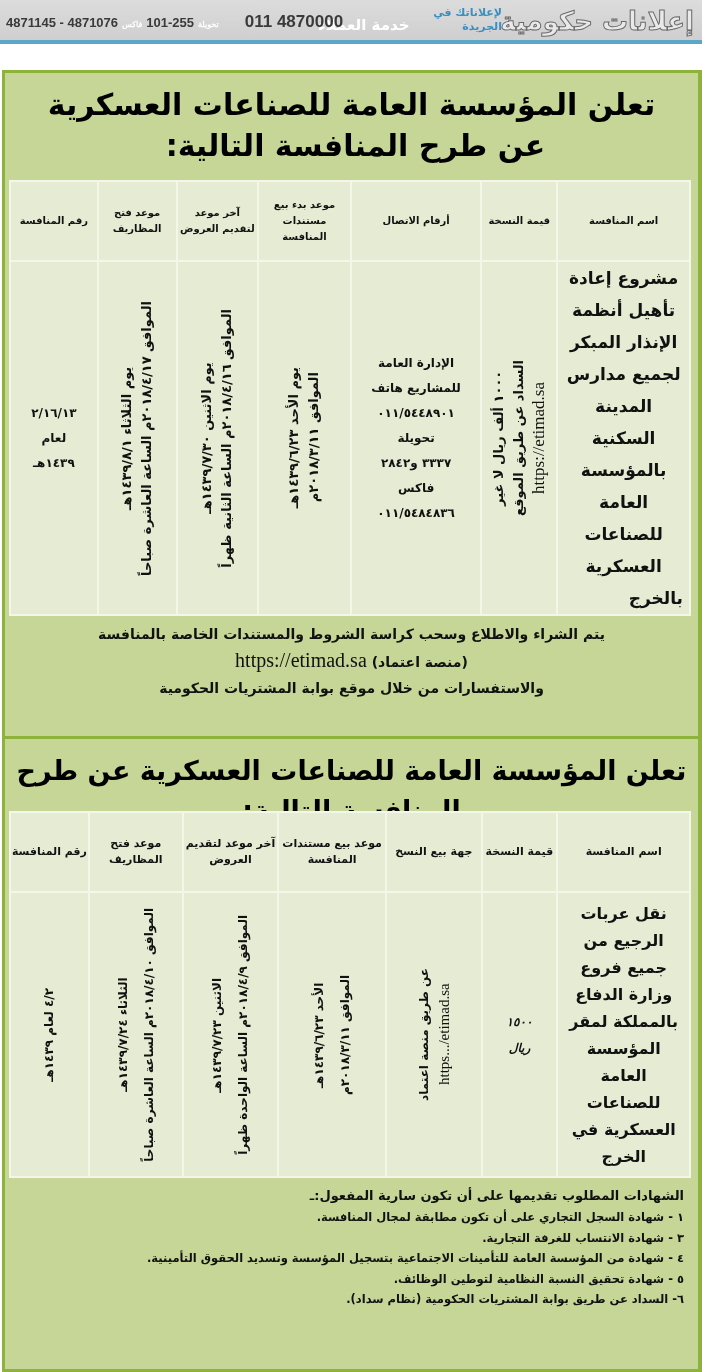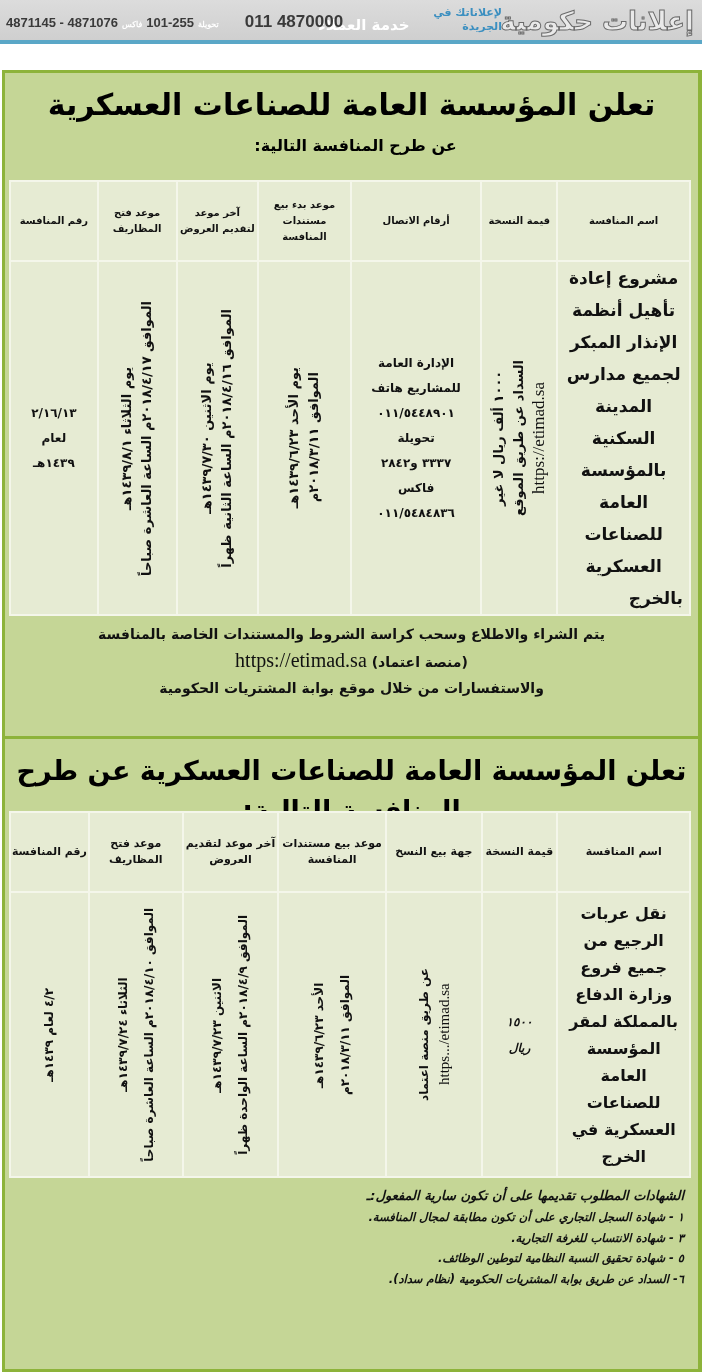--- a/index.html
+++ b/index.html
@@ -47,21 +47,21 @@
     direction: rtl;
   }
   .ad1 { top: 70px; height: 761px; }
   .ad2 { top: 736px; height: 636px; }
 
   .title {
     text-align: center; font-weight: bold; color: #000;
     font-family: "DejaVu Sans", sans-serif;
   }
   .ad1 .title1 { position: absolute; top: 10px; left: 0; right: 0; font-size: 30px; line-height: 44px; }
-  .ad1 .title2 { position: absolute; top: 56px; left: 8px; right: 0; font-size: 16px; line-height: 34px; }
+  .ad1 .title2 { position: absolute; top: 56px; left: 8px; right: 0; font-size: 30px; line-height: 34px; }
   .ad2 .title1 { position: absolute; top: 12px; left: 0; right: 0; font-size: 27px; line-height: 40px; }
 
   table.tender {
     position: absolute; border-collapse: collapse; direction: rtl;
     background: #e6ebd3;
     border: 2px solid #f4f6ea;
   }
   table.tender td, table.tender th {
     border: 2px solid #f4f6ea;
     text-align: center; vertical-align: middle;
@@ -93,21 +93,21 @@
   .price2 { font-size: 12px; line-height: 26px; font-style: italic; }
 
   .footer1 {
     position: absolute; top: 548px; left: 0; right: 0; text-align: center;
     font-weight: bold; font-size: 14px; line-height: 26px;
   }
   .footer1 .url { font-family: "Liberation Serif", serif; font-weight: normal; font-size: 20px; }
 
   .certs {
     position: absolute; top: 446px; right: 14px; left: 10px;
-    font-weight: bold; font-size: 11.5px; line-height: 20.5px; font-style: italic;
+    font-weight: bold; font-size: 11.5px; line-height: 20.5px;
   }
   .certs .head { font-size: 13px; line-height: 22px; }
 </style>
 </head>
 <body>
 
 <div class="banner">
   <div class="brand">إعلانات حكومية</div>
   <div class="ads-in">لإعلاناتك في الجريدة</div>
   <div class="customer-service">خدمة العملاء</div>
@@ -276,16 +276,17 @@
             </div>
       </td>
     </tr>
   </tbody>
     </table>
 
   <div class="certs">
     <div class="head">الشهادات المطلوب تقديمها على أن تكون سارية المفعول:ـ</div>
     <div>١ - شهادة السجل التجاري على أن تكون مطابقة لمجال المنافسة.</div>
     <div>٣ - شهادة الانتساب للغرفة التجارية.</div>
+    <div>٤ - شهادة من المؤسسة العامة للتأمينات الاجتماعية بتسجيل المؤسسة وتسديد الحقوق التأمينية.</div>
     <div>٥ - شهادة تحقيق النسبة النظامية لتوطين الوظائف.</div>
     <div>٦- السداد عن طريق بوابة المشتريات الحكومية (نظام سداد).</div>
   </div>
 </div>
 
 </body></html>

